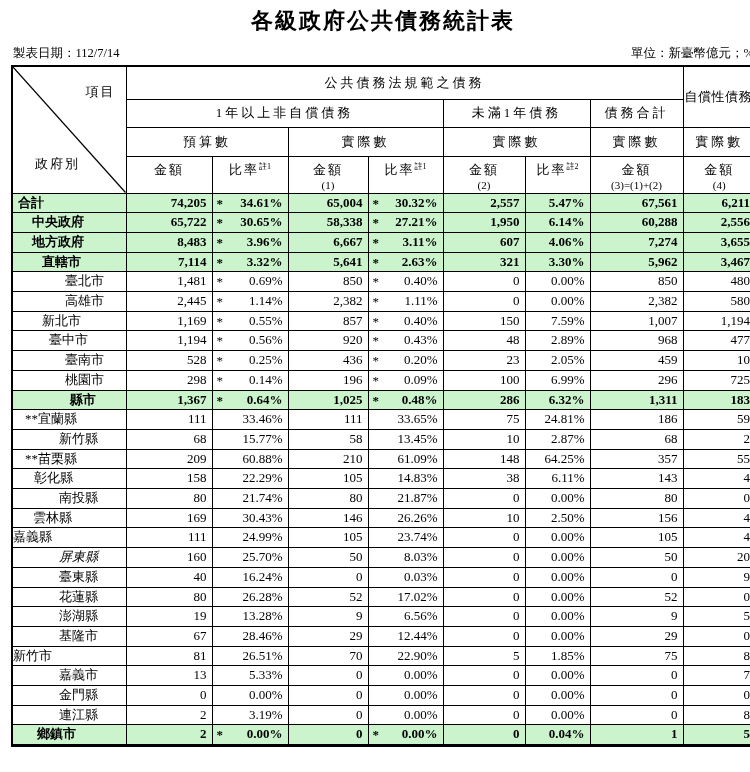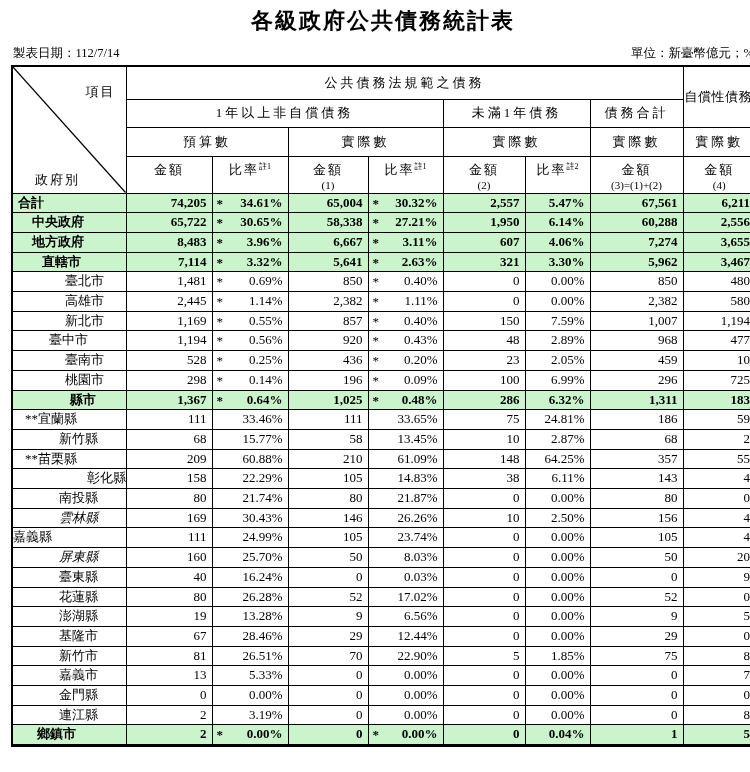--- a/index.html
+++ b/index.html
@@ -13,21 +13,21 @@
   table.debt td { border:1px solid #000; font-size:13px; white-space:nowrap; }
   thead td { text-align:center; vertical-align:middle; letter-spacing:3px; overflow:visible; }
   tr.h1 { height:33px; } tr.h2 { height:28px; } tr.h3 { height:29px; } tr.h4 { height:35px; }
   tr.h4 td { vertical-align:top; padding-top:4px; letter-spacing:2px; }
   .sub { font-size:11px; line-height:13px; letter-spacing:0; }
   sup.note { font-size:8px; letter-spacing:0; vertical-align:super; }
   td.selfdebt { letter-spacing:0.5px; font-size:13px; }
   td.corner { position:relative; padding:0; letter-spacing:2px; }
   td.corner svg { position:absolute; left:0; top:0; width:100%; height:100%; }
   .corner-top { position:absolute; top:16px; right:10px; }
-  .corner-bottom { position:absolute; bottom:4px; left:22px; }
+  .corner-bottom { position:absolute; bottom:20px; left:22px; }
   tbody td { height:18.7px; line-height:18.7px; padding:0; overflow:hidden; }
   tbody td.num { text-align:right; padding-right:5px; }
   tbody td.rate { position:relative; }
   tbody td.label { text-align:left; }
   .star { position:absolute; left:4px; top:1px; }
   tr.green td { background:#cbf4cd; }
   tr.boldrow td { font-weight:bold; }
 </style>
 </head>
 <body>
@@ -161,21 +161,21 @@
           <td class="num"><span>2,445</span></td>
           <td class="num rate"><span class="star">*</span><span>1.14%</span></td>
           <td class="num"><span>2,382</span></td>
           <td class="num rate"><span class="star">*</span><span>1.11%</span></td>
           <td class="num"><span>0</span></td>
           <td class="num rate"><span>0.00%</span></td>
           <td class="num"><span>2,382</span></td>
           <td class="num"><span>580</span></td>
         </tr>
         <tr>
-          <td class="label" style="padding-left: 52px;">新北市</td>
+          <td class="label" style="padding-left: 29px;">新北市</td>
           <td class="num"><span>1,169</span></td>
           <td class="num rate"><span class="star">*</span><span>0.55%</span></td>
           <td class="num"><span>857</span></td>
           <td class="num rate"><span class="star">*</span><span>0.40%</span></td>
           <td class="num"><span>150</span></td>
           <td class="num rate"><span>7.59%</span></td>
           <td class="num"><span>1,007</span></td>
           <td class="num"><span>1,194</span></td>
         </tr>
         <tr>
@@ -249,21 +249,21 @@
           <td class="num"><span>209</span></td>
           <td class="num rate"><span>60.88%</span></td>
           <td class="num"><span>210</span></td>
           <td class="num rate"><span>61.09%</span></td>
           <td class="num"><span>148</span></td>
           <td class="num rate"><span>64.25%</span></td>
           <td class="num"><span>357</span></td>
           <td class="num"><span>55</span></td>
         </tr>
         <tr>
-          <td class="label" style="padding-left: 74px;">彰化縣</td>
+          <td class="label" style="padding-left: 21px;">彰化縣</td>
           <td class="num"><span>158</span></td>
           <td class="num rate"><span>22.29%</span></td>
           <td class="num"><span>105</span></td>
           <td class="num rate"><span>14.83%</span></td>
           <td class="num"><span>38</span></td>
           <td class="num rate"><span>6.11%</span></td>
           <td class="num"><span>143</span></td>
           <td class="num"><span>4</span></td>
         </tr>
         <tr>
@@ -271,21 +271,21 @@
           <td class="num"><span>80</span></td>
           <td class="num rate"><span>21.74%</span></td>
           <td class="num"><span>80</span></td>
           <td class="num rate"><span>21.87%</span></td>
           <td class="num"><span>0</span></td>
           <td class="num rate"><span>0.00%</span></td>
           <td class="num"><span>80</span></td>
           <td class="num"><span>0</span></td>
         </tr>
         <tr>
-          <td class="label" style="padding-left: 46px; font-style: italic;">雲林縣</td>
+          <td class="label" style="padding-left: 20px;">雲林縣</td>
           <td class="num"><span>169</span></td>
           <td class="num rate"><span>30.43%</span></td>
           <td class="num"><span>146</span></td>
           <td class="num rate"><span>26.26%</span></td>
           <td class="num"><span>10</span></td>
           <td class="num rate"><span>2.50%</span></td>
           <td class="num"><span>156</span></td>
           <td class="num"><span>4</span></td>
         </tr>
         <tr>
@@ -348,21 +348,21 @@
           <td class="num"><span>67</span></td>
           <td class="num rate"><span>28.46%</span></td>
           <td class="num"><span>29</span></td>
           <td class="num rate"><span>12.44%</span></td>
           <td class="num"><span>0</span></td>
           <td class="num rate"><span>0.00%</span></td>
           <td class="num"><span>29</span></td>
           <td class="num"><span>0</span></td>
         </tr>
         <tr>
-          <td class="label" style="padding-left: 46px;">新竹市</td>
+          <td class="label" style="">新竹市</td>
           <td class="num"><span>81</span></td>
           <td class="num rate"><span>26.51%</span></td>
           <td class="num"><span>70</span></td>
           <td class="num rate"><span>22.90%</span></td>
           <td class="num"><span>5</span></td>
           <td class="num rate"><span>1.85%</span></td>
           <td class="num"><span>75</span></td>
           <td class="num"><span>8</span></td>
         </tr>
         <tr>

